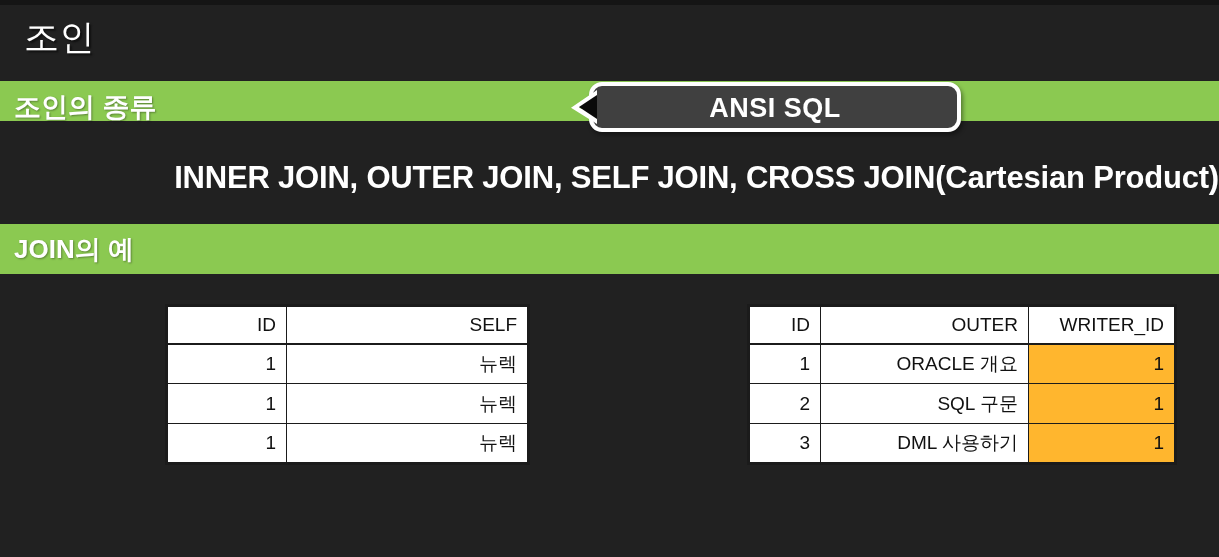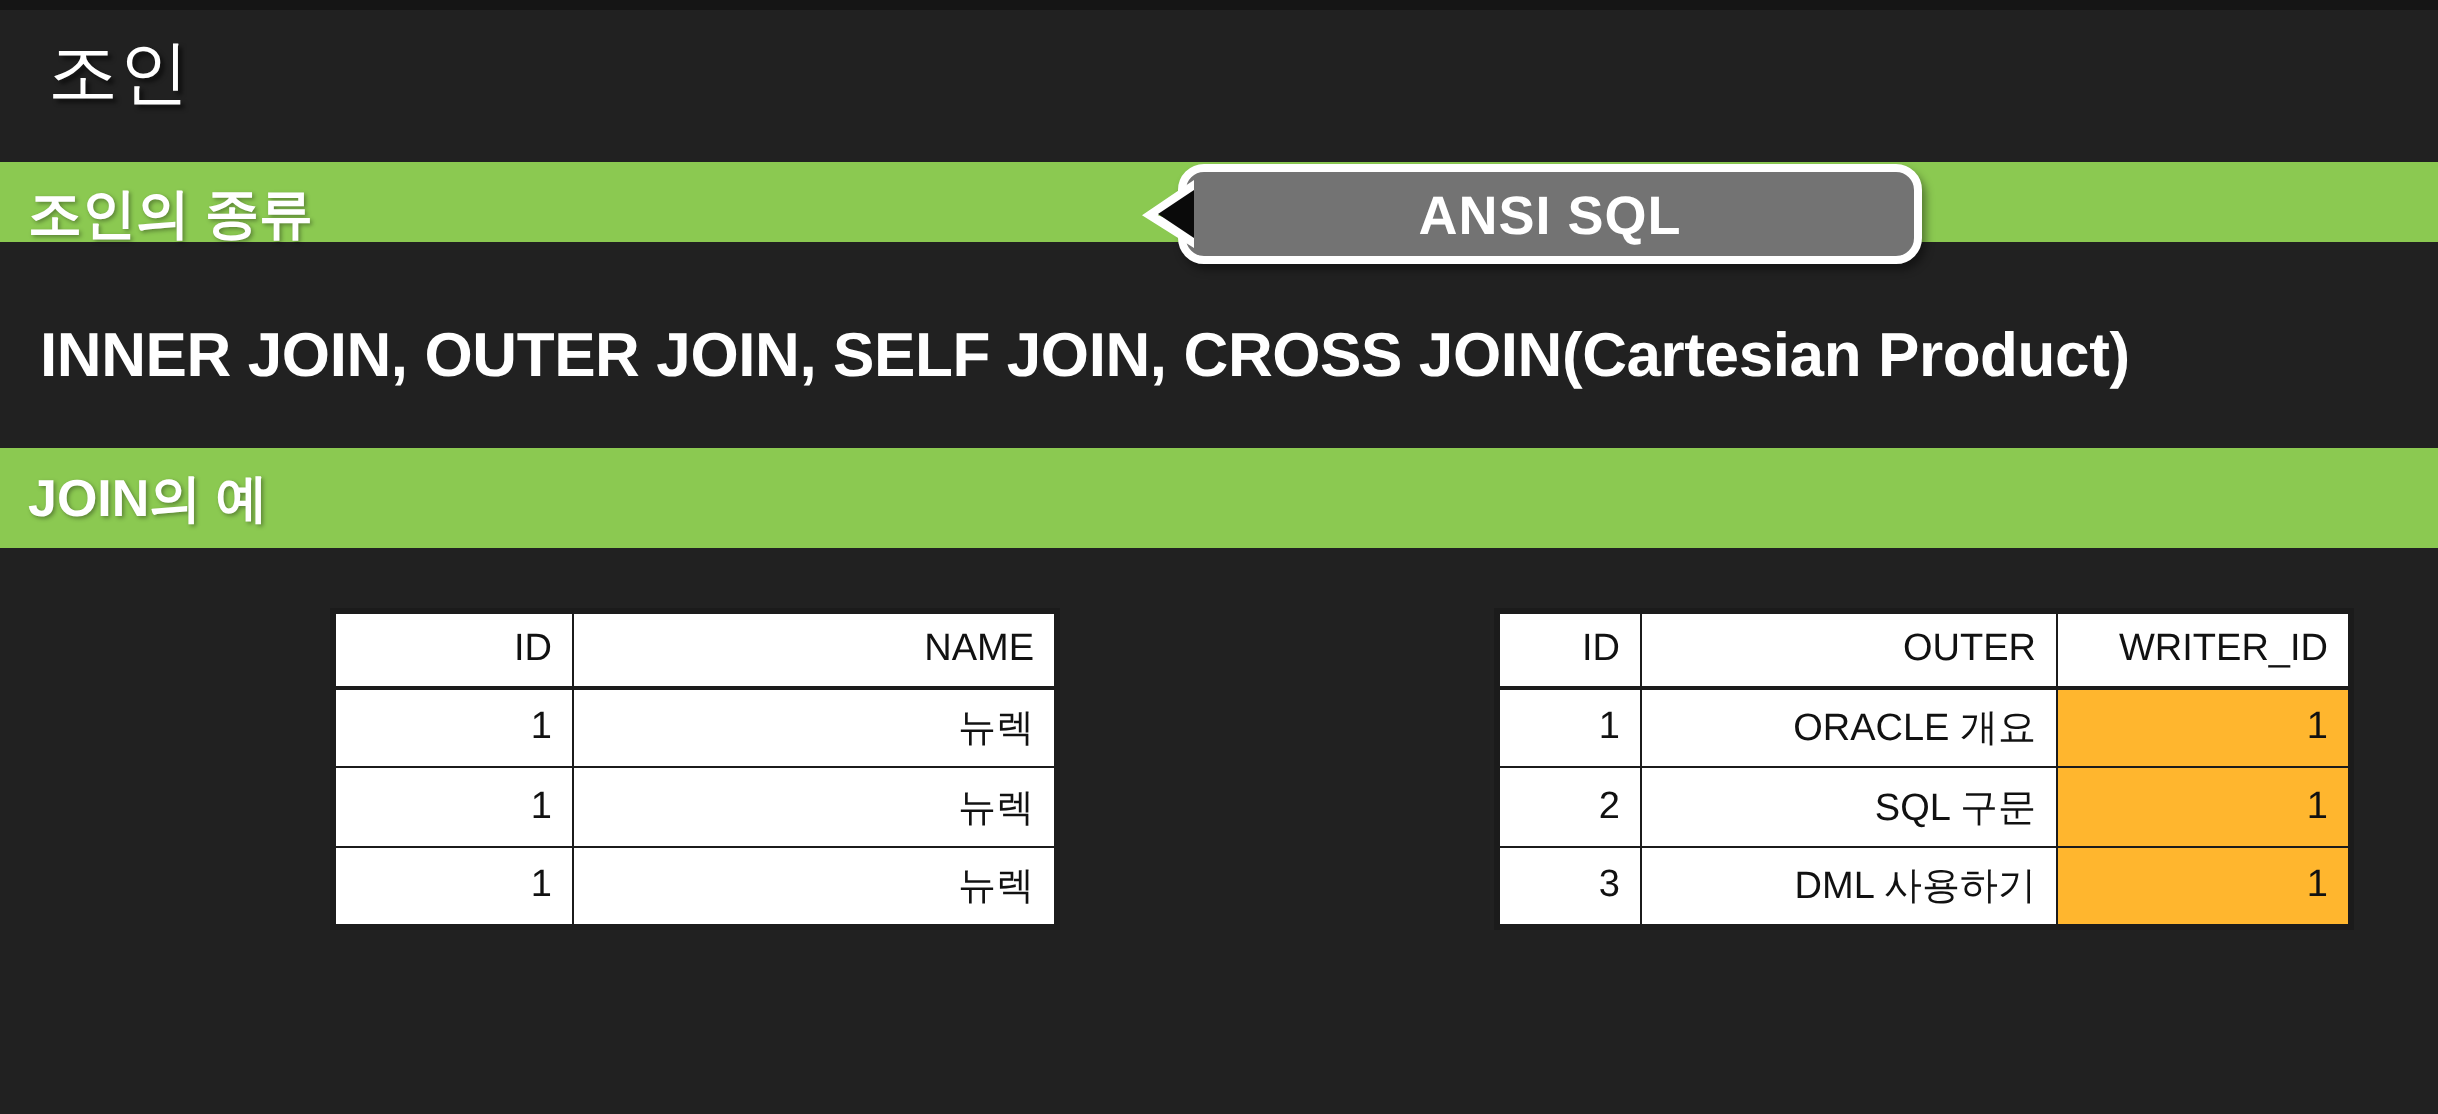--- a/index.html
+++ b/index.html
@@ -74,21 +74,21 @@
     line-height: 38px;
   }
 
   
   .speech-bubble {
     position: absolute;
     top: 82px;
     left: 589px;
     width: 372px;
     height: 50px;
-    background: #737373;
+    background: #404040;
     border: 4px solid #ffffff;
     border-radius: 13px;
     box-shadow: 2px 3px 4px rgba(0,0,0,0.4);
   }
   .speech-bubble .bubble-text {
     position: absolute;
     left: 0; right: 0;
     top: 5px;
     text-align: center;
     color: #ffffff;
@@ -116,21 +116,21 @@
     background: #0a0a0a;
     clip-path: polygon(100% 0%, 0% 50%, 100% 100%);
   }
 
   
   .join-kinds-line {
     position: absolute;
     top: 155px;
     left: 0;
     width: 1219px;
-    text-align: left;
+    text-align: right;
     color: #ffffff;
     font-size: 31px;
     font-weight: bold;
     line-height: 46px;
     letter-spacing: -0.2px;
     padding-left: 20px;
   }
 
   
   .data-table {
@@ -204,21 +204,21 @@
 </div>
 
 <table class="data-table" id="table-writer">
   <colgroup>
     <col class="col-id">
     <col class="col-name">
   </colgroup>
   <thead>
     <tr>
       <th>ID</th>
-      <th>NAME</th>
+      <th>SELF</th>
     </tr>
   </thead>
   <tbody>
     <tr>
       <td class="sep-row-border">1</td>
       <td class="sep-row-border">뉴렉</td>
     </tr>
     <tr>
       <td>1</td>
       <td>뉴렉</td>

